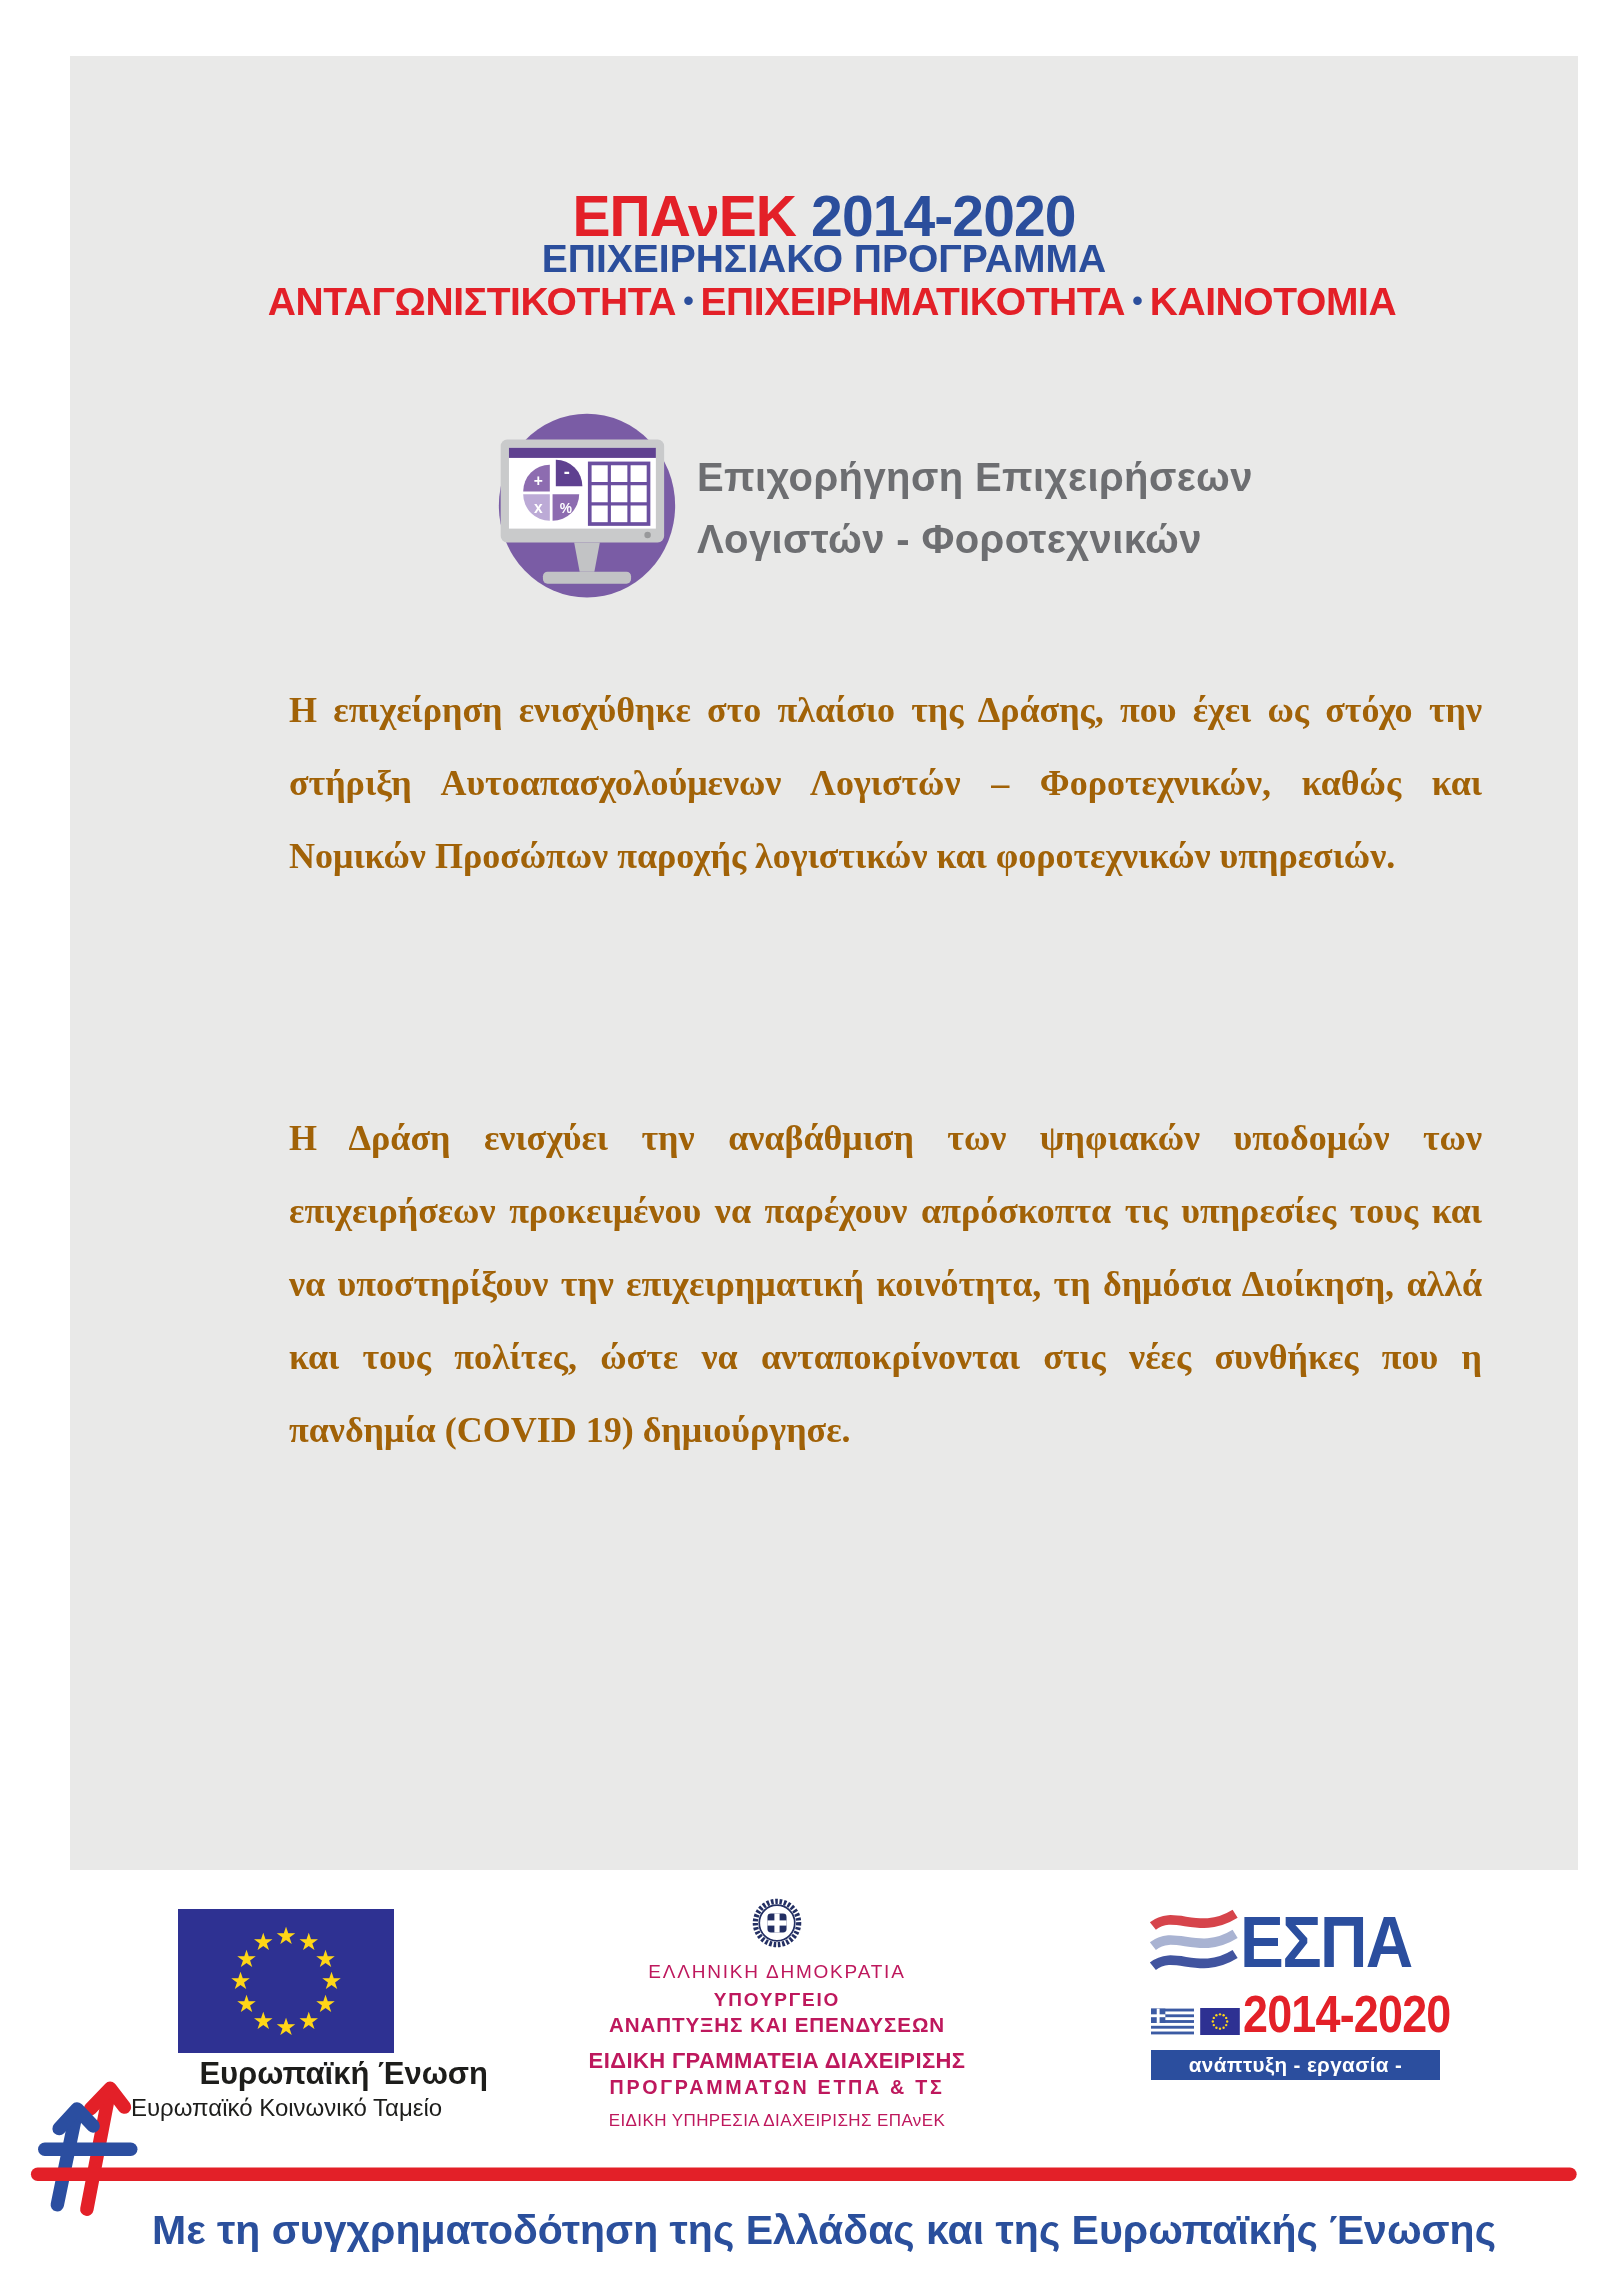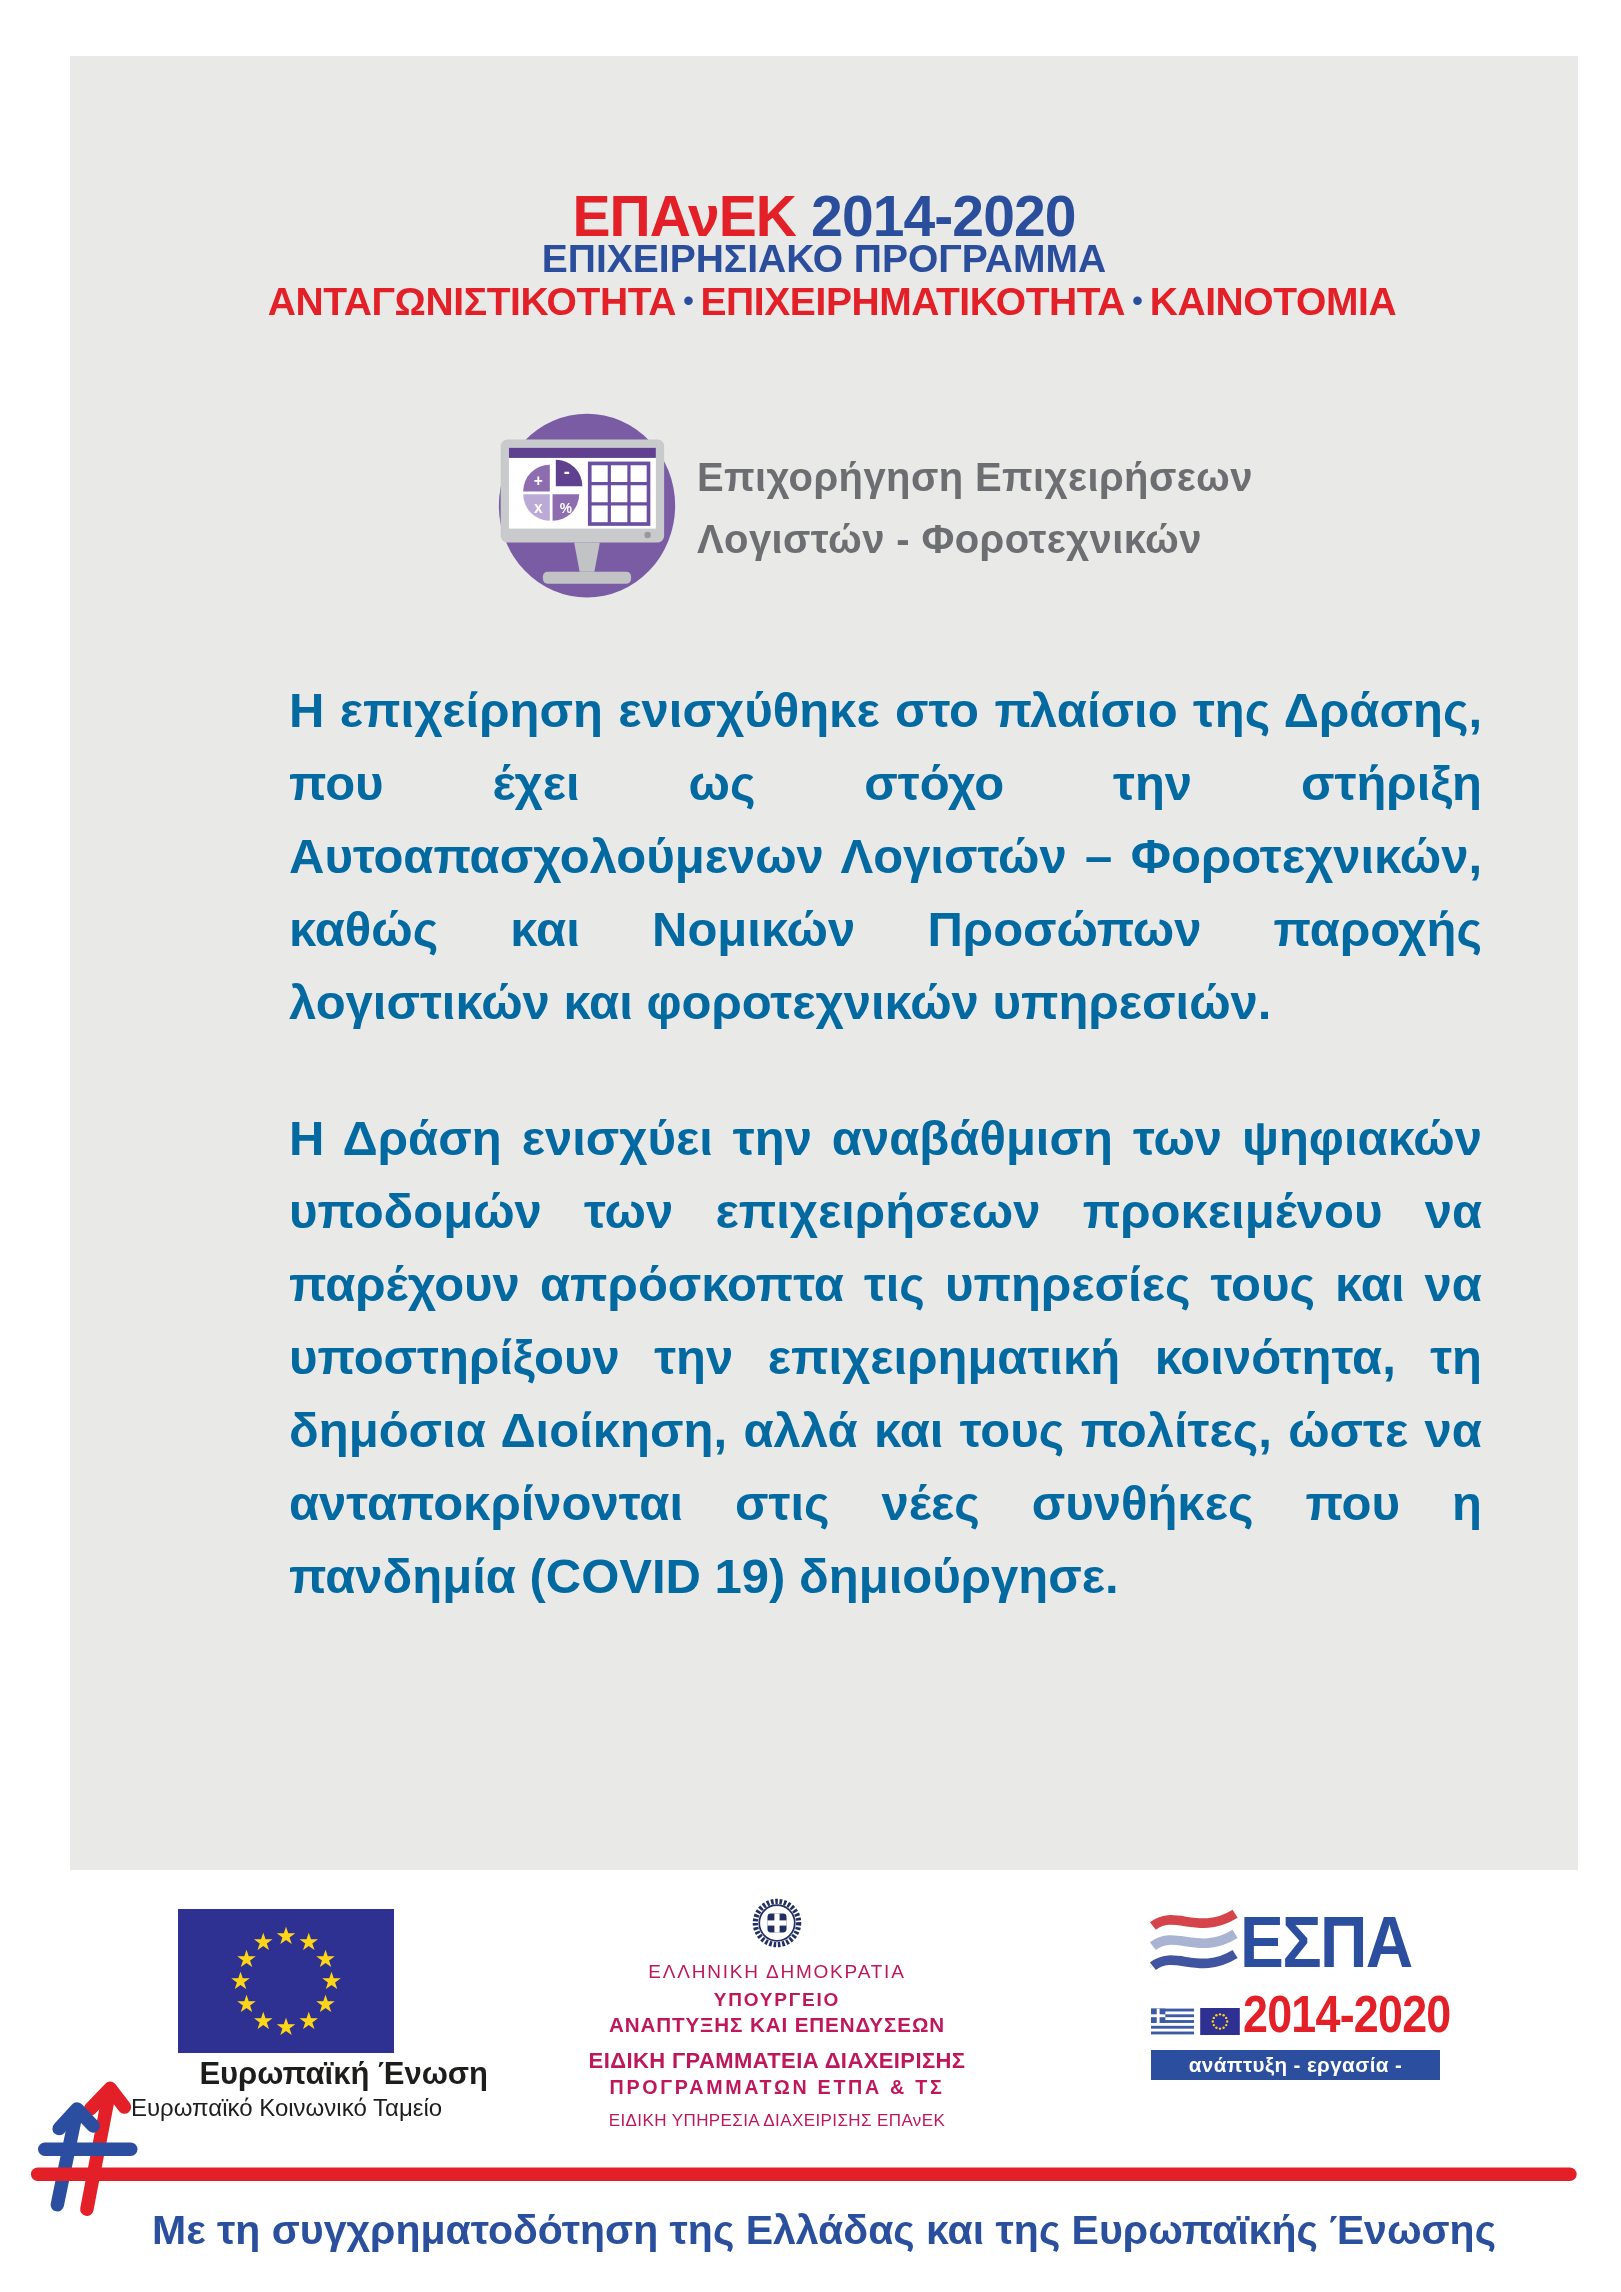--- a/index.html
+++ b/index.html
@@ -16,23 +16,23 @@
   .hdr-line3{top:224px;font-size:39px;color:#e32028;letter-spacing:-0.4px;padding-left:8px;}
   .hdr-line3 .bullet{color:#2b4e9c;font-size:30px;vertical-align:4.5px;margin:0 7.2px;}
 
   
   .action-icon{position:absolute;left:425px;top:356px;width:184px;height:202px;}
   .action-title{position:absolute;left:627px;color:#6d6e71;font-weight:bold;font-size:40px;letter-spacing:0.4px;}
   .action-title.l1{top:399px;}
   .action-title.l2{top:461px;}
 
   
-  .para{position:absolute;left:219px;width:1193px;color:#0369a1;
-        font-family:Liberation Sans, sans-serif;font-weight:bold;
-        font-size:49px;line-height:73px;text-align:justify;}
+  .para{position:absolute;left:219px;width:1193px;color:#a16207;
+        font-family:Liberation Serif, serif;font-weight:bold;
+        font-size:36px;line-height:73px;text-align:justify;}
   .para.p1{top:618px;}
   .para.p2{top:1046px;}
 
   
   .eu-flag{position:absolute;left:176px;top:1909px;width:220px;height:144px;}
   .eu-title{position:absolute;left:85px;top:2056px;width:403px;text-align:right;
             color:#1d1d1b;font-weight:bold;font-size:31px;}
   .eu-subtitle{position:absolute;left:85px;top:2094px;width:403px;text-align:center;
             color:#1d1d1b;font-size:24px;}
 

